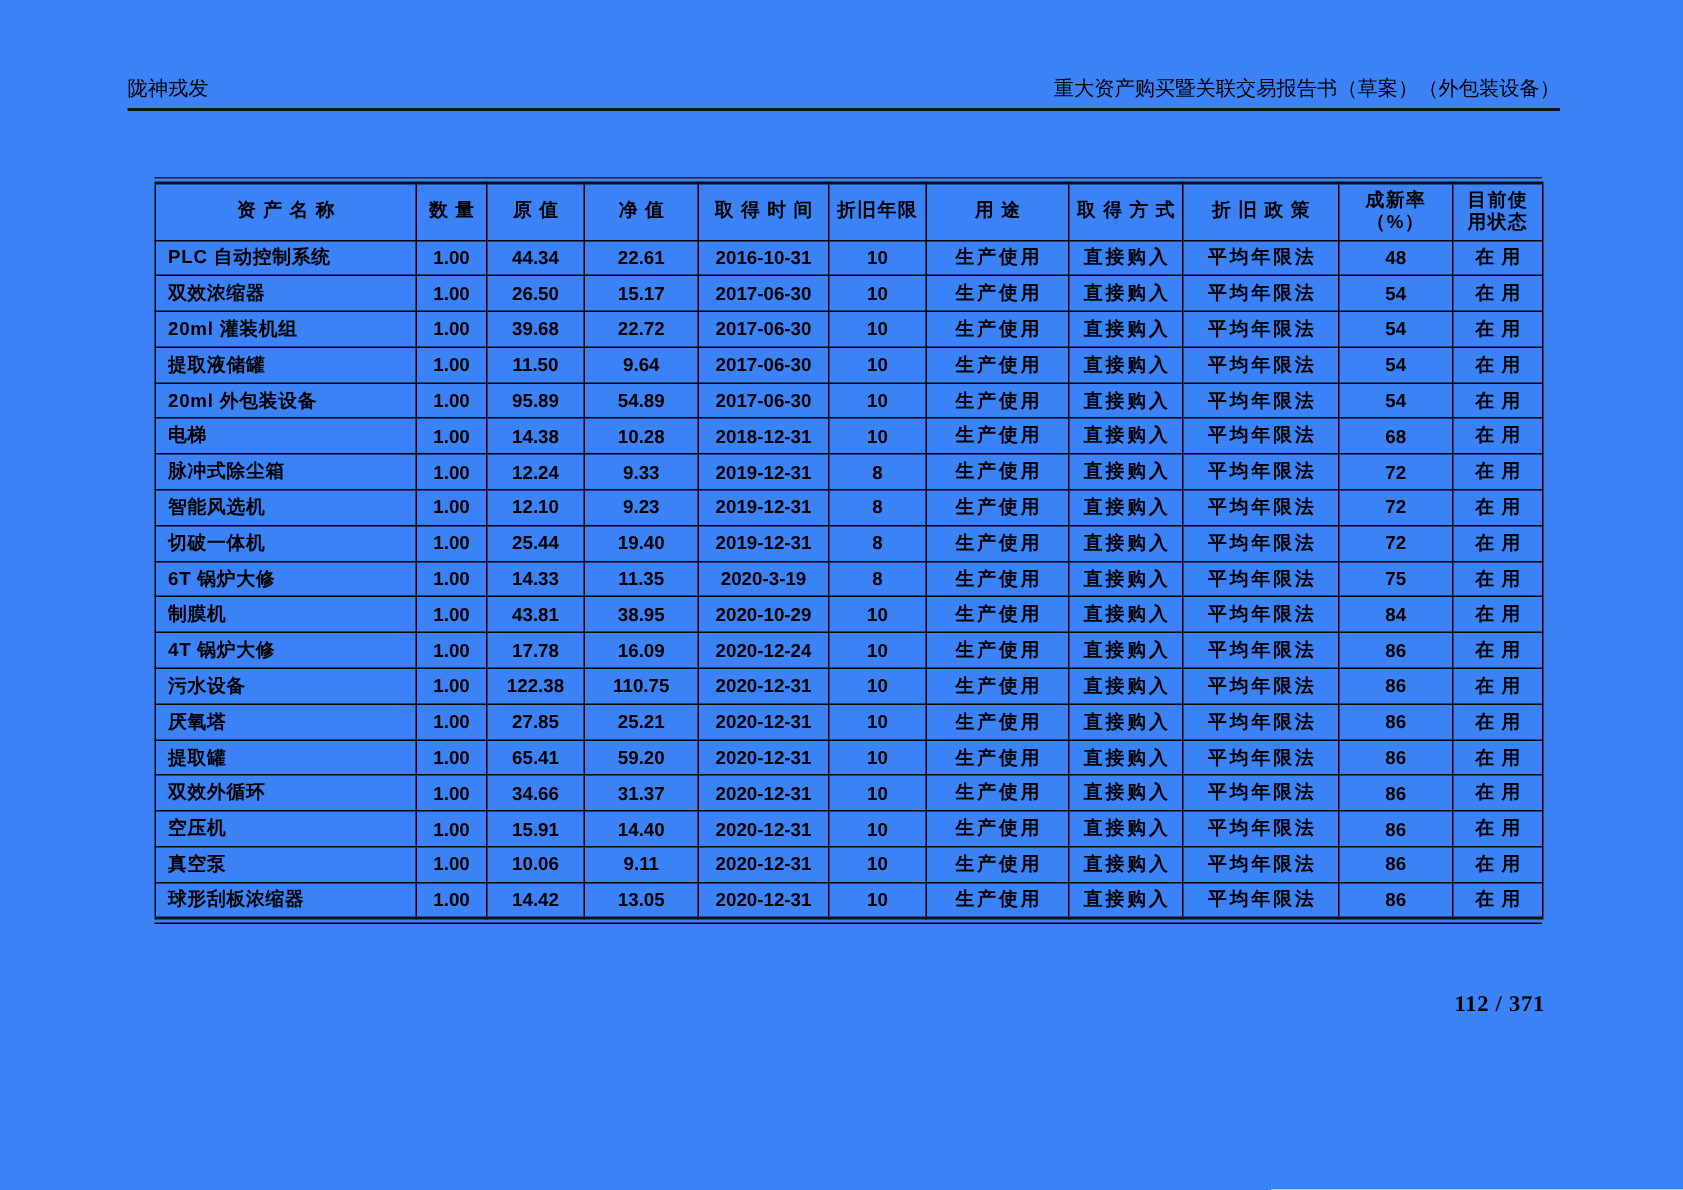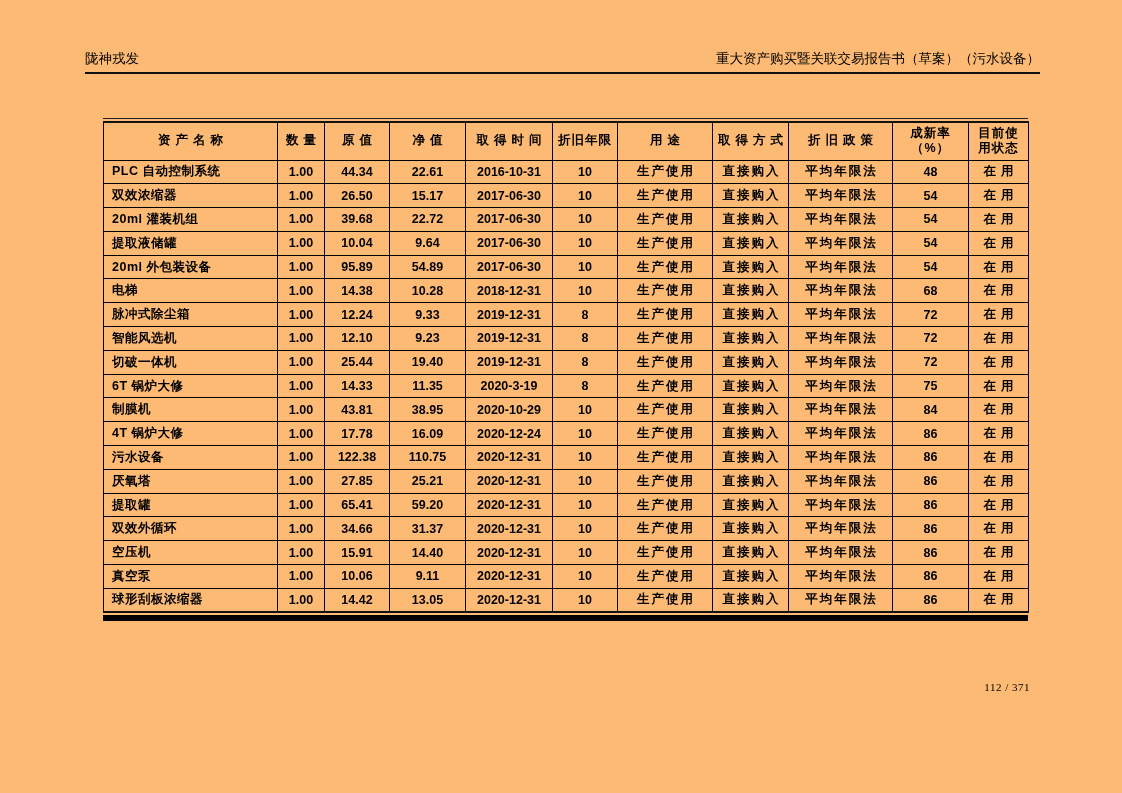--- a/index.html
+++ b/index.html
@@ -3,39 +3,39 @@
 <meta charset="utf-8">
 <style>
   * { margin: 0; padding: 0; box-sizing: border-box; }
   html, body {
     width: 1122px; height: 793px;
     background: #ffffff;
     font-family: "Liberation Sans", sans-serif;
     color: #000;
     overflow: hidden;
   }
-  .page { position: relative; width: 1122px; height: 793px; background: #fdba74; }
+  .page { position: relative; width: 1122px; height: 793px; background: #3b82f6; }
 
   
   .running-head {
     position: absolute;
     left: 85px; top: 50px; width: 955px;
     display: flex; justify-content: space-between; align-items: flex-end;
     font-family: "Liberation Serif", serif;
     font-size: 13.5px;
     padding-bottom: 4px;
     border-bottom: 2px solid #111;
   }
 
   
   .table-wrap {
     position: absolute;
     left: 103px; top: 118px; width: 925px;
     border-top: 1px solid #222;
-    border-bottom: 6px solid #000000;
+    border-bottom: 1px solid #000000;
     padding: 2px 0;
   }
   table.asset-table {
     width: 925px;
     border-collapse: collapse;
     table-layout: fixed;
     border-top: 2.5px solid #111;
     border-bottom: 2.5px solid #111;
   }
   .asset-table th, .asset-table td {
@@ -51,35 +51,35 @@
   .asset-table tbody tr { height: 23.8px; margin-top: 36px; }
   .asset-table th { white-space: pre-line; line-height: 1.25; letter-spacing: 1px; }
   .asset-table th.th-sp { letter-spacing: 5px; text-indent: 5px; }
   .asset-table td.cell-name { text-align: left; padding-left: 8px; letter-spacing: 0.5px; }
   .asset-table td.ls2 { letter-spacing: 2px; text-indent: 2px; }
   .asset-table td.ls5 { letter-spacing: 5px; text-indent: 5px; }
 
   
   .page-footer {
     position: absolute;
-    top: 681px; right: 92px;
+    top: 662px; right: 92px;
     font-family: "Liberation Serif", serif;
-    font-weight: normal;
-    font-size: 11px;
+    font-weight: bold;
+    font-size: 15px;
     letter-spacing: 0.5px;
   }
 </style>
 </head>
 <body>
 
 <div class="page">
 
   <div class="running-head">
     <span>陇神戎发</span>
-    <span>重大资产购买暨关联交易报告书（草案）（污水设备）</span>
+    <span>重大资产购买暨关联交易报告书（草案）（外包装设备）</span>
   </div>
 
   <div class="table-wrap">
     <table class="asset-table">
       <colgroup>
           <col style="width: 174px;">
           <col style="width: 47px;">
           <col style="width: 65px;">
           <col style="width: 76px;">
           <col style="width: 87px;">
@@ -143,21 +143,21 @@
             <td>10</td>
             <td class="ls2">生产使用</td>
             <td class="ls2">直接购入</td>
             <td class="ls2">平均年限法</td>
             <td>54</td>
             <td class="ls5">在用</td>
           </tr>
           <tr>
             <td class="cell-name">提取液储罐</td>
             <td>1.00</td>
-            <td>10.04</td>
+            <td>11.50</td>
             <td>9.64</td>
             <td>2017-06-30</td>
             <td>10</td>
             <td class="ls2">生产使用</td>
             <td class="ls2">直接购入</td>
             <td class="ls2">平均年限法</td>
             <td>54</td>
             <td class="ls5">在用</td>
           </tr>
           <tr>

